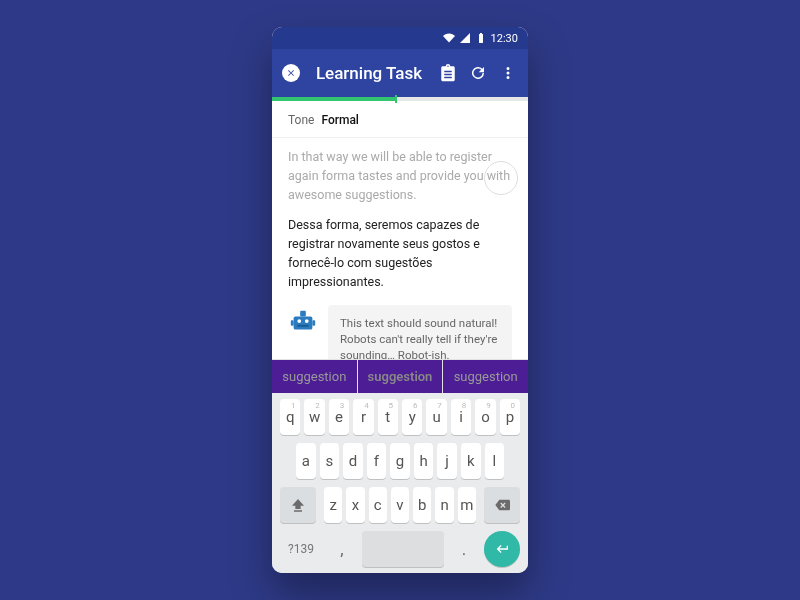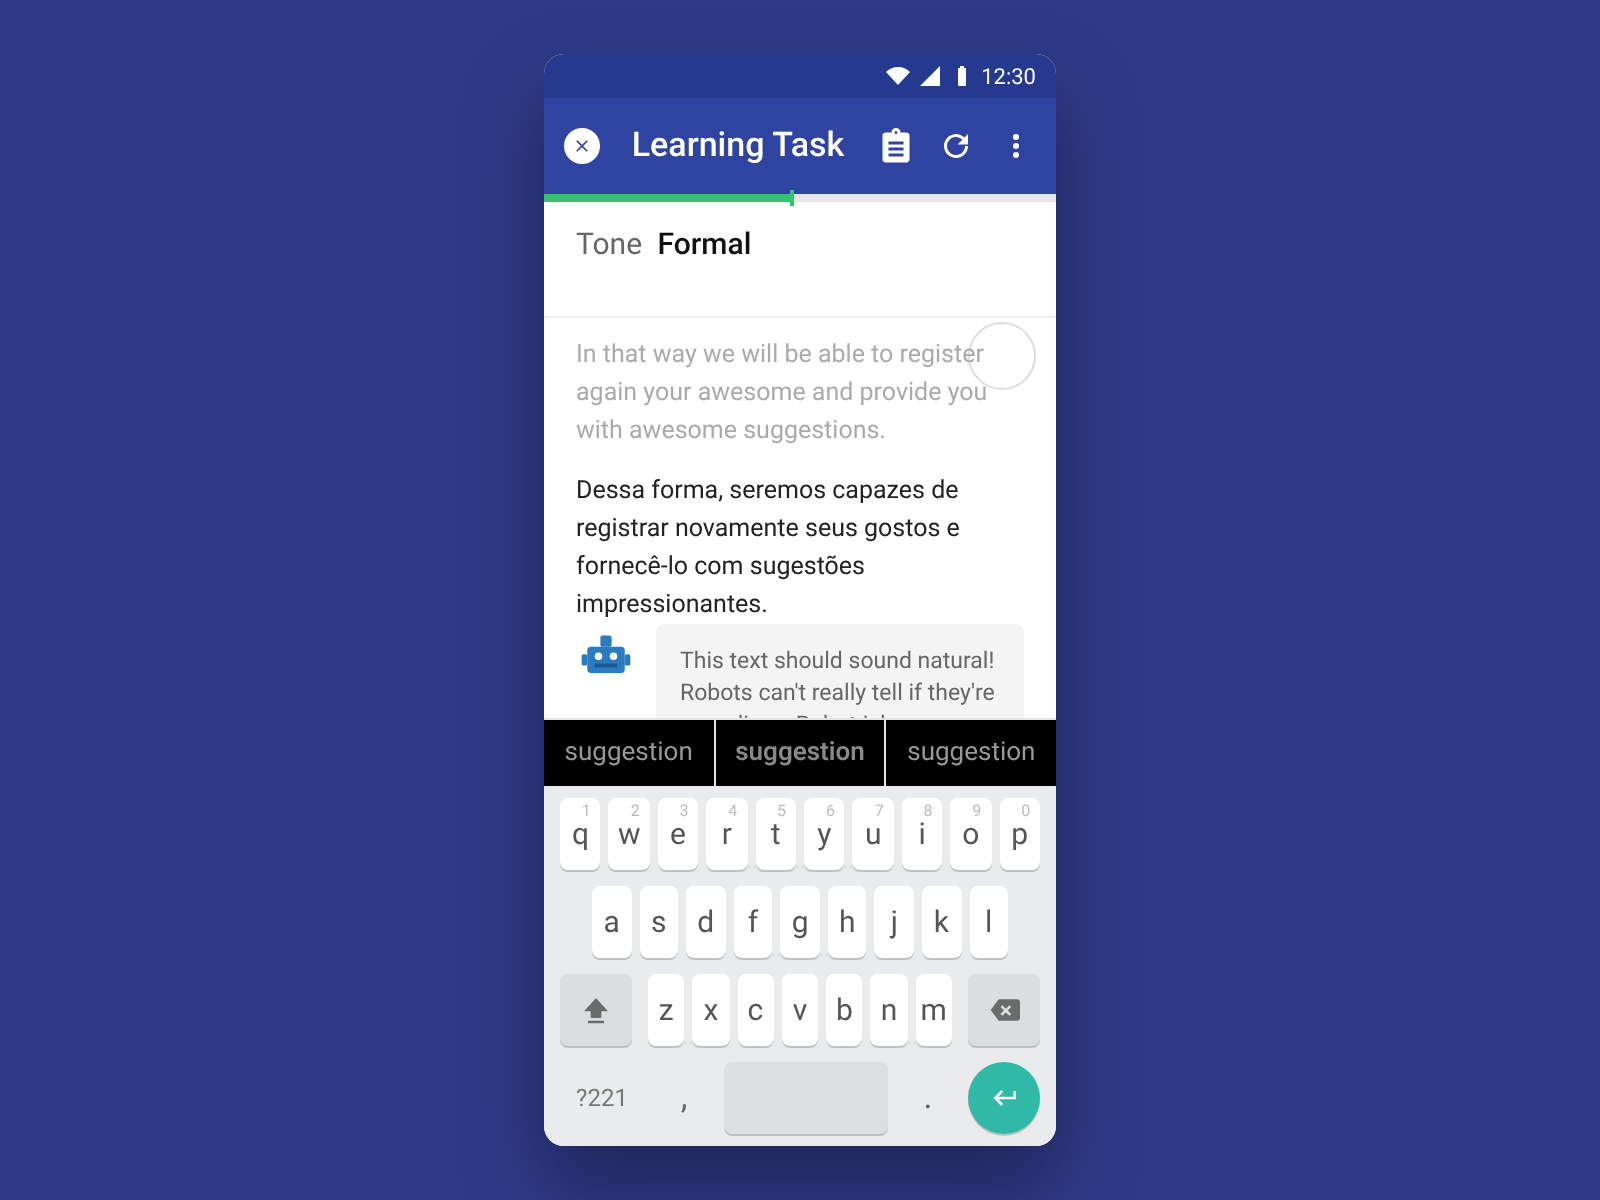--- a/index.html
+++ b/index.html
@@ -60,42 +60,42 @@
     background: #30c56e;
   }
   .progress::after {
     content: ""; position: absolute; left: 48%; top: -2px;
     width: 2px; height: 8px; background: #30c56e;
   }
   .content {
     flex: 1; overflow: hidden; padding: 12px 16px 8px 16px;
     font-size: 12.5px; color: #222; position: relative;
   }
-  .tone-row { font-size: 15px; color: #666; margin-bottom: 27px; }
+  .tone-row { font-size: 12px; color: #666; margin-bottom: 10px; }
   .tone-row .val { color: #111; font-weight: 500; margin-left: 4px; }
   .divider { height:1px; background:#eee; margin: 0 -16px 10px -16px; }
   .src-text { color: #aaa; line-height: 1.5; margin-bottom: 12px; position:relative; }
-  .dst-text { color: #222; line-height: 1.5; }
+  .dst-text { color: #222; line-height: 1.5; margin-bottom: 14px; }
   .ripple {
     position:absolute; right:10px; top:60px; width:34px; height:34px;
     border-radius:50%; border:1.5px solid #ddd; background:rgba(255,255,255,.5);
   }
   .robot-row { display:flex; gap:10px; align-items: flex-start; }
   .robot-icon {
     width:30px; height:30px; flex:none; margin-top:2px;
   }
   .robot-icon svg { width:30px; height:30px; }
   .bubble {
     background:#f4f4f4; border-radius:4px; padding:10px 12px;
     font-size:11.5px; color:#666; line-height:1.4; flex:1;
   }
   
   .sugg-bar {
     display:flex; height:34px; border-top:1px solid #e3e3e3;
-    background:#000000;
+    background:#4c1d95;
   }
   .sugg {
     flex:1; display:flex; align-items:center; justify-content:center;
     font-size:13px; color:#999; border-right:1px solid #e3e3e3;
     cursor: pointer;
   }
   .sugg:last-child { border-right:none; }
   .sugg.primary { color:#888; font-weight:600; }
   
   .kbd {
@@ -172,21 +172,21 @@
 
   <div class="progress"></div>
 
   <div class="content">
     <div class="tone-row">
       <span>Tone</span>
       <span class="val">Formal</span>
     </div>
     <div class="divider"></div>
     <div class="ripple"></div>
-    <div class="src-text">In that way we will be able to register again your awesome and provide you with awesome suggestions.</div>
+    <div class="src-text">In that way we will be able to register again forma tastes and provide you with awesome suggestions.</div>
     <div class="dst-text">Dessa forma, seremos capazes de registrar novamente seus gostos e fornecê-lo com sugestões impressionantes.</div>
     <div class="robot-row">
       <div class="robot-icon">
         <svg viewBox="0 0 32 32">
           <rect x="6" y="10" width="20" height="14" rx="2" fill="#2a7bbf"></rect>
           <rect x="13" y="4" width="6" height="6" rx="1" fill="#2a7bbf"></rect>
           <rect x="3" y="14" width="3" height="6" rx="1" fill="#2a7bbf"></rect>
           <rect x="26" y="14" width="3" height="6" rx="1" fill="#2a7bbf"></rect>
           <circle cx="12" cy="15" r="2" fill="#fff"></circle>
           <circle cx="20" cy="15" r="2" fill="#fff"></circle>
@@ -272,21 +272,21 @@
         <div class="key">n</div>
         <div class="key">m</div>
       </div>
       <div class="key fn">
         <svg viewBox="0 0 24 24">
             <path d="M22 4H8l-6 8 6 8h14c1.1 0 2-.9 2-2V6c0-1.1-.9-2-2-2zm-4.6 11L16 16.4 13.4 13.8 10.8 16.4 9.4 15l2.6-2.6L9.4 9.8l1.4-1.4 2.6 2.6L16 8.4l1.4 1.4-2.6 2.6 2.6 2.6z"></path>
           </svg>
       </div>
     </div>
     <div class="row4">
-      <div class="key sym">?221</div>
+      <div class="key sym">?139</div>
       <div class="key comma">,</div>
       <div class="key space"></div>
       <div class="key dot">.</div>
       <div class="key send">
         <svg viewBox="0 0 24 24">
             <path d="M19 7v4H7.83l3.58-3.59L10 6l-6 6 6 6 1.41-1.41L7.83 13H21V7z"></path>
           </svg>
       </div>
     </div>
   </div>

